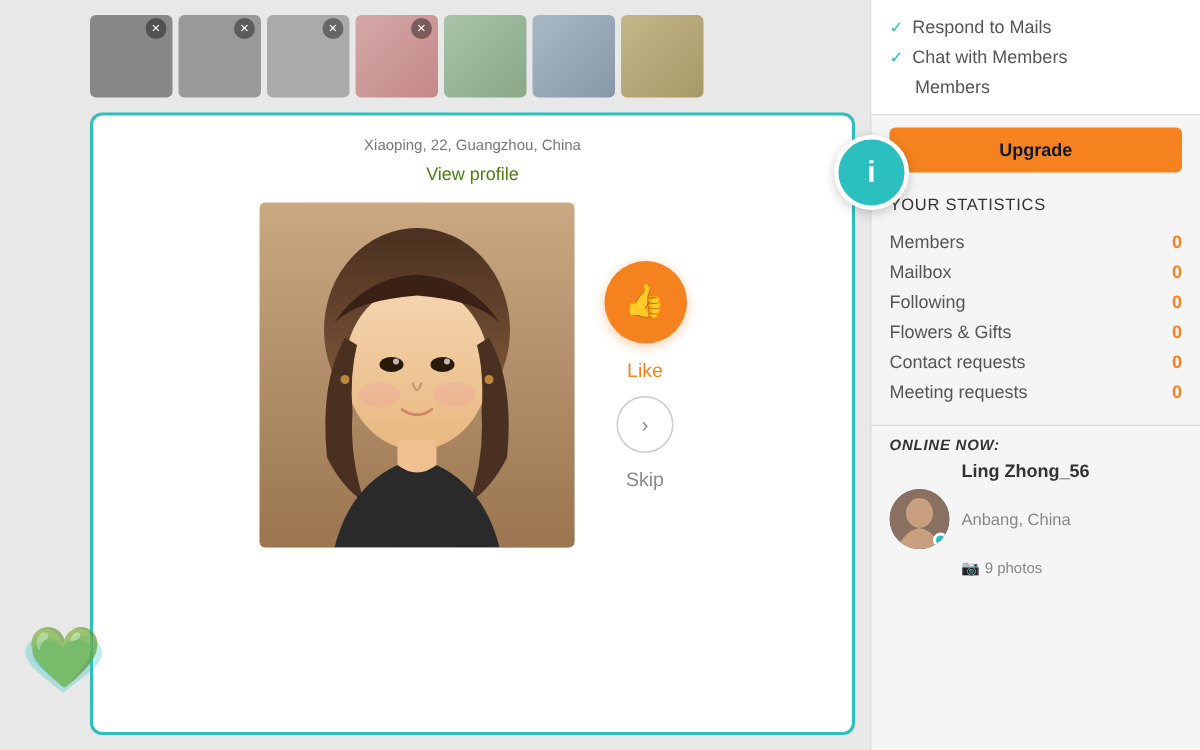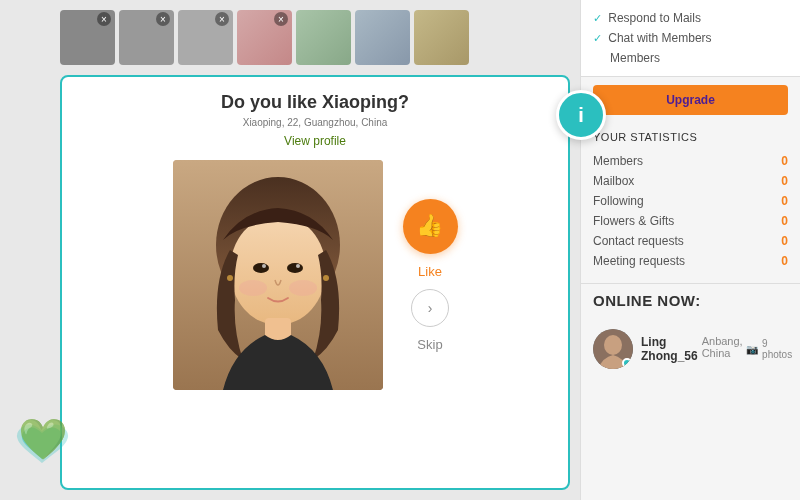--- a/index.html
+++ b/index.html
@@ -200,21 +200,21 @@
       padding: 3px 0;
     }
     .check-icon {
       color: #2bbfbf;
       font-size: 11px;
     }
 
     .upgrade-btn {
       margin: 8px 12px;
       background: #f5821f;
-      color: #4c1d95;
+      color: #0f172a;
       border: none;
       border-radius: 4px;
       padding: 8px 12px;
       font-size: 12px;
       font-weight: bold;
       cursor: pointer;
       text-align: center;
     }
 
     .stats-section {
@@ -241,26 +241,27 @@
       font-weight: bold;
       font-size: 12px;
     }
 
     .online-section {
       padding: 8px 12px;
       border-top: 1px solid #ddd;
       margin-top: 4px;
     }
     .online-title {
-      font-size: 15px;
+      font-size: 10px;
       font-weight: bold;
       color: #333;
       text-transform: uppercase;
       letter-spacing: 0.5px;
-      margin-bottom: 20px;
+      margin-bottom: 4px;
+      font-style: italic;
     }
     .online-user {
       display: flex;
       align-items: center;
       gap: 8px;
     }
     .online-avatar {
       width: 40px;
       height: 40px;
       border-radius: 50%;
@@ -274,22 +275,22 @@
       bottom: 1px;
       right: 1px;
       width: 10px;
       height: 10px;
       border-radius: 50%;
       background: #2bbfbf;
       border: 2px solid #fff;
     }
     .online-user-info {
       display: flex;
-      flex-direction: row;
-      gap: 4px;
+      flex-direction: column;
+      gap: 20px;
     }
     .online-user-name {
       font-size: 12px;
       font-weight: bold;
       color: #333;
     }
     .online-user-location {
       font-size: 11px;
       color: #888;
     }
@@ -340,21 +341,20 @@
       </div>
       <div class="thumb t4">
         <span class="close-x">×</span>
       </div>
       <div class="thumb t5"></div>
       <div class="thumb t6"></div>
       <div class="thumb t7"></div>
     </div>
 
     <div class="profile-card">
-      <div class="profile-card-title">Do you like Xiaoping?</div>
       <div class="profile-card-subtitle">Xiaoping, 22, Guangzhou, China</div>
       <a class="view-profile-link">View profile</a>
 
       <div class="profile-card-body">
 
         <div class="profile-photo">
           <svg width="210" height="230" viewBox="0 0 210 230" xmlns="http://www.w3.org/2000/svg">
 
             <defs>
               <linearGradient id="bg" x1="0" y1="0" x2="0" y2="1">

